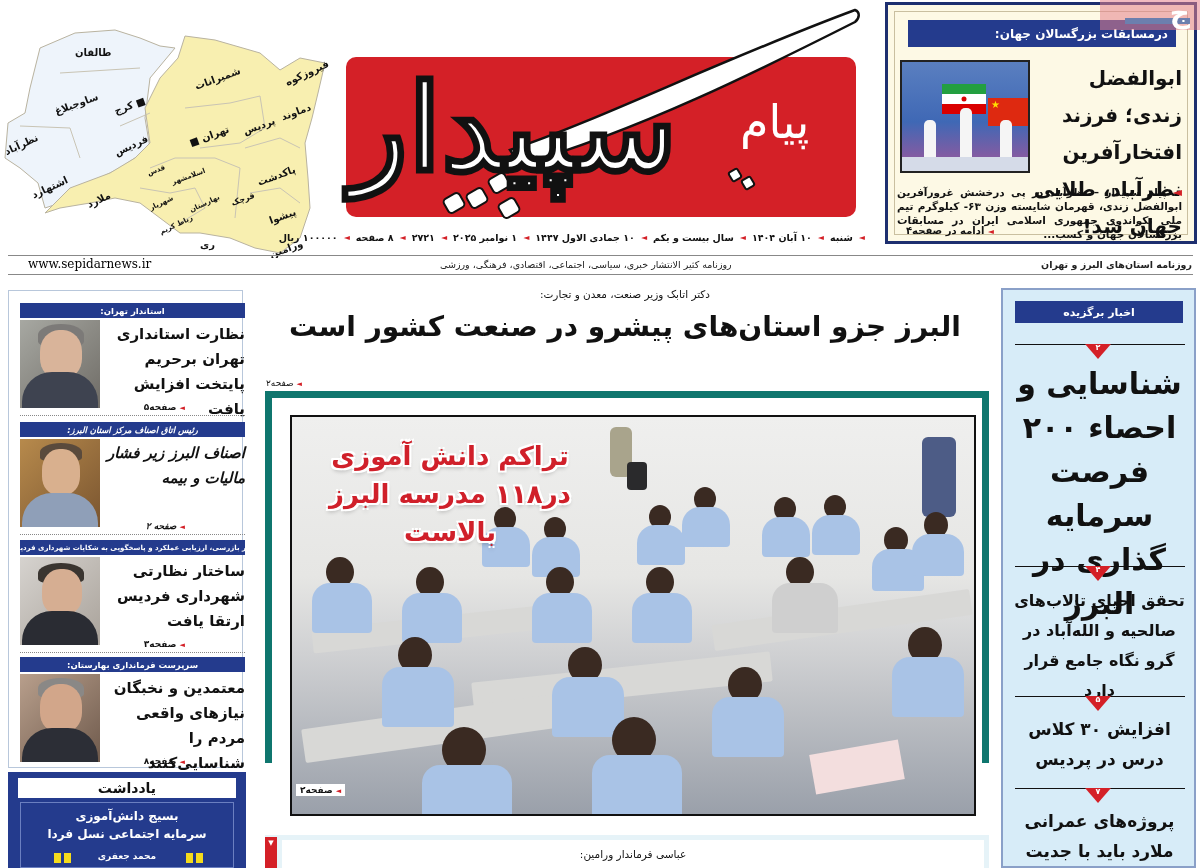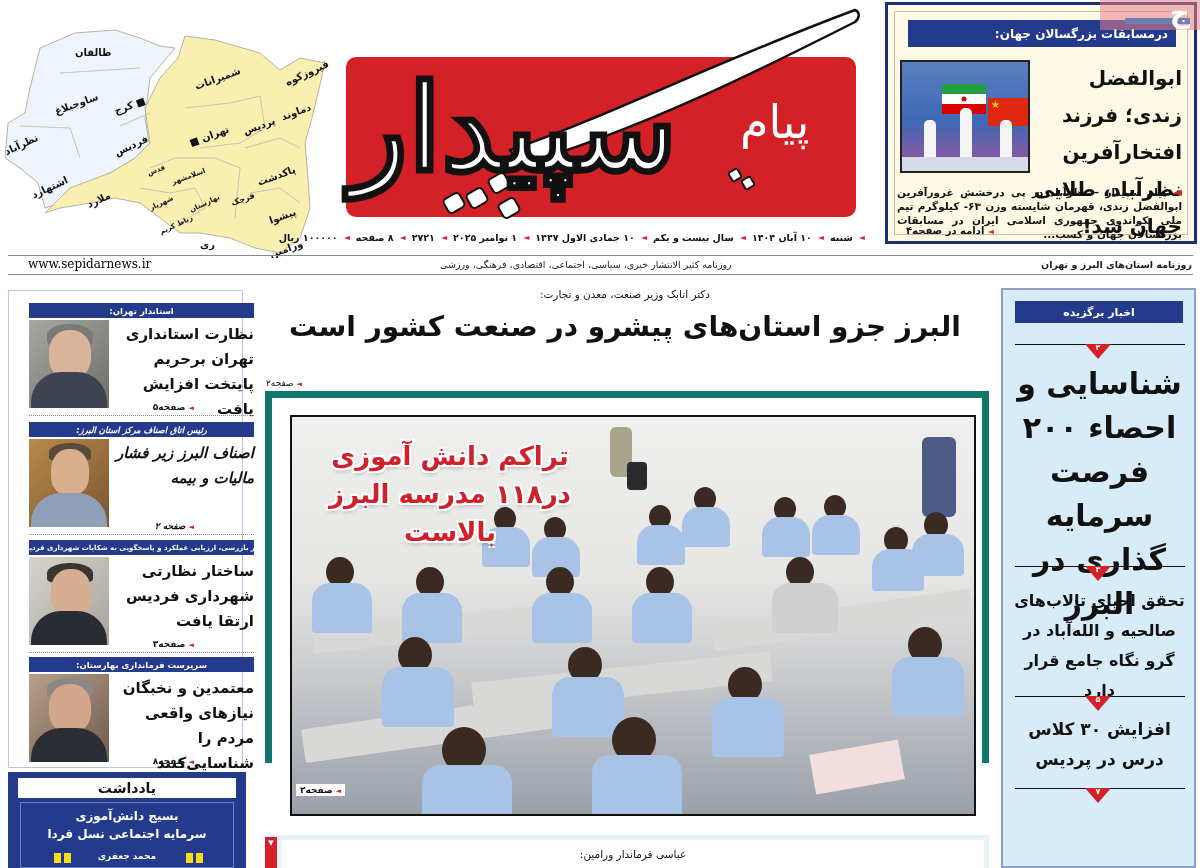--- a/index.html
+++ b/index.html
@@ -44,21 +44,21 @@
 
   
   .rule-top { position: absolute; left: 8px; top: 255px; width: 1185px; height: 1px; background: #888; }
   .rule-bot { position: absolute; left: 8px; top: 274px; width: 1185px; height: 1px; background: #888; }
   .website { position: absolute; left: 28px; top: 257px; font-family: "DejaVu Serif", serif; font-size: 12px; font-weight: normal; color: #000000; direction: ltr; }
   .tagline { position: absolute; left: 440px; top: 259px; font-size: 9.5px; color: #222; }
   .paper-desc { position: absolute; right: 8px; top: 259px; font-size: 9.5px; color: #222; font-weight: bold; }
 
   
   .left-col { position: absolute; left: 8px; top: 290px; width: 235px; height: 478px; border: 1px solid #b8c7db; background: #fff; }
-  .lc-item { position: absolute; left: 20px; width: 225px; }
+  .lc-item { position: absolute; left: 11px; width: 225px; }
   .lc-kicker { height: 15px; background: #243b8d; color: #fff; font-size: 8.5px; font-weight: bold; display: flex; align-items: center; justify-content: center; white-space: nowrap; overflow: hidden; }
   .lc-body { position: relative; height: 90px; margin-top: 2px; }
   .lc-photo { position: absolute; left: 0; top: 0; width: 80px; height: 88px; overflow: hidden; }
   .lc-headline { position: absolute; right: 0; top: 2px; width: 140px; font-size: 15px; font-weight: bold; line-height: 25px; text-align: right; }
   .lc-page { position: absolute; right: 60px; bottom: -2px; font-size: 9px; font-weight: bold; }
   .lc-page .arrow { color: #d42027; font-size: 7px; }
   .lc-divider { position: absolute; left: 0; right: 0; bottom: -6px; border-bottom: 1px dotted #888; }
 
   .face { position: absolute; border-radius: 45% 45% 40% 40%; }
   .hair { position: absolute; border-radius: 50% 50% 20% 20%; }
@@ -445,13 +445,14 @@
   </div>
   <div class="rc-head" style="top:424px; font-size:17px; line-height:30px;">افزایش ۳۰ کلاس درس در پردیس</div>
 
   <div class="rc-sep" style="top:498px;"></div>
   <div class="rc-num" style="top:498px;">
     <svg viewBox="0 0 26 15">
         <path d="M0 0 H26 L13 15 Z" fill="#d42027"></path>
       </svg>
     <span>۷</span>
   </div>
+  <div class="rc-head" style="top:516px; font-size:17px; line-height:30px;">پروژه‌های عمرانی ملارد باید با جدیت</div>
 </div>
 
 </body></html>

